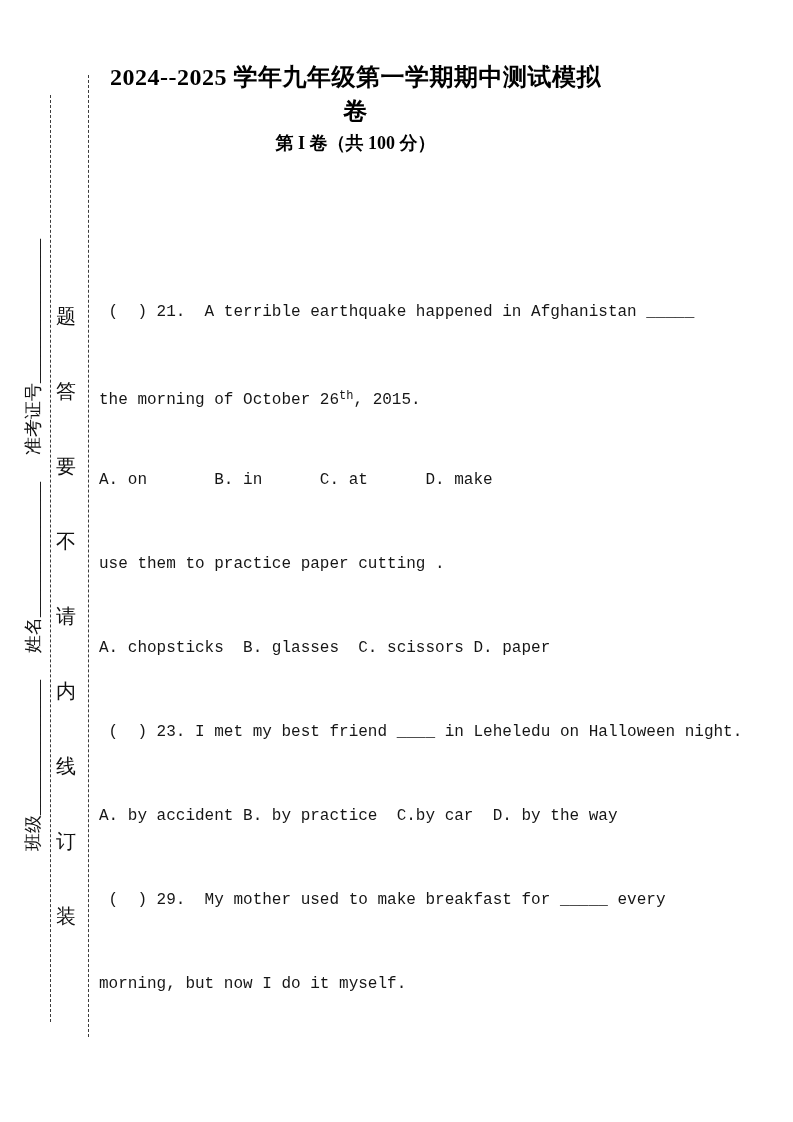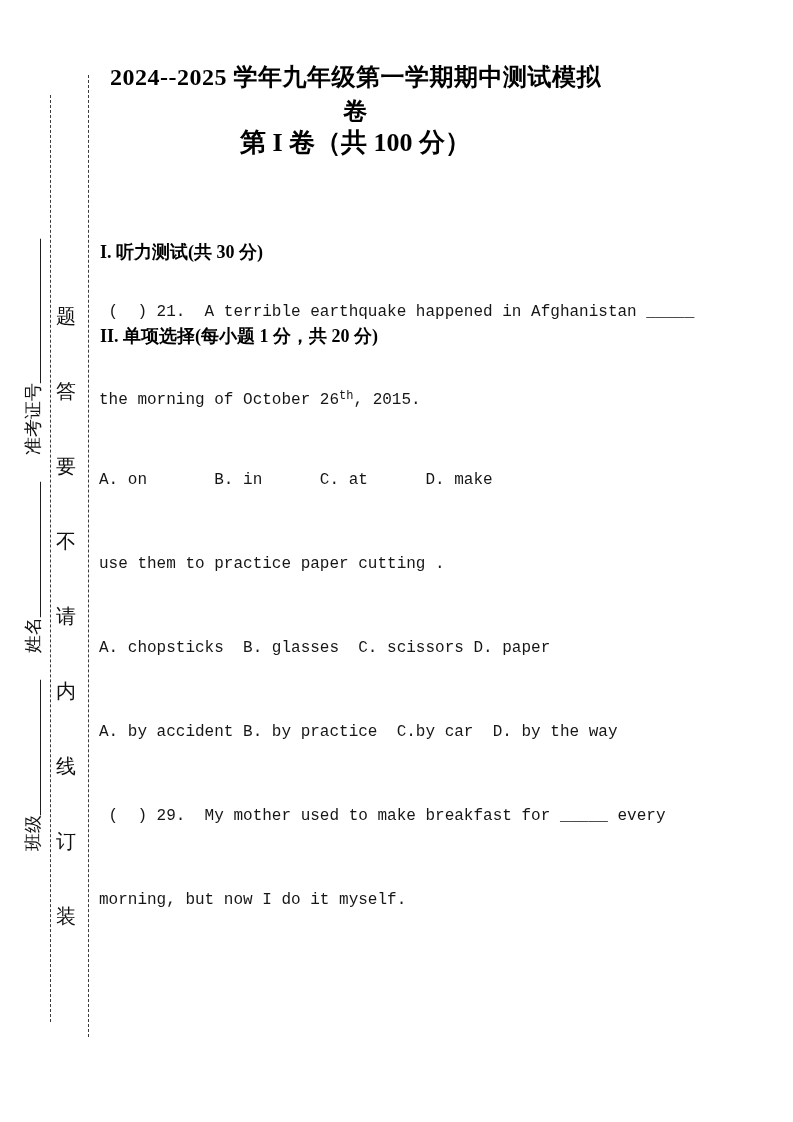--- a/index.html
+++ b/index.html
@@ -26,21 +26,21 @@
     font-family:"Liberation Serif", serif;
   }
 
   
   .header{
     position:absolute;left:107px;top:60px;width:497px;text-align:center;
     font-weight:bold;color:#000;
   }
   .title{font-size:24px;line-height:34px;letter-spacing:0.5px;}
   .subject{font-size:24px;line-height:42px;}
-  .part-heading{font-size:26px;line-height:30px;}
+  .part-heading{font-size:18px;line-height:30px;}
 
   
   .sections{
     position:absolute;left:100px;top:182px;
     font-size:18px;line-height:28px;font-weight:bold;white-space:pre;color:#000;
   }
 
   
   .qblock{
     position:absolute;left:99px;top:242px;width:680px;
@@ -70,31 +70,28 @@
     <span>线</span>
     <span>订</span>
     <span>装</span>
   </div>
 
   <div class="header">
     <div class="title">2024--2025 学年九年级第一学期期中测试模拟卷</div>
     <div class="part-heading">第 I 卷（共 100 分）</div>
   </div>
 
-  <div class="sections">
-    <div class="qline">I. 听力测试(共 30 分)</div>
-    <div class="qline">II. 单项选择(每小题 1 分，共 20 分)</div>
-  </div>
 
   <div class="qblock">
     <div class="qline"> (  ) 21.  A terrible earthquake happened in Afghanistan _____</div>
     <div class="qline"><span>the morning of October 26</span><span class="sup">th</span><span>, 2015.</span></div>
     <div class="qline">A. on       B. in      C. at      D. make</div>
     <div class="qline">use them to practice paper cutting .</div>
     <div class="qline">A. chopsticks  B. glasses  C. scissors D. paper</div>
+    <div class="qline"> (  ) 23. I met my best friend ____ in Leheledu on Halloween night.</div>
     <div class="qline">A. by accident B. by practice  C.by car  D. by the way</div>
     <div class="qline"> (  ) 29.  My mother used to make breakfast for _____ every</div>
     <div class="qline">morning, but now I do it myself.</div>
     
     
     
     
     
     
     

